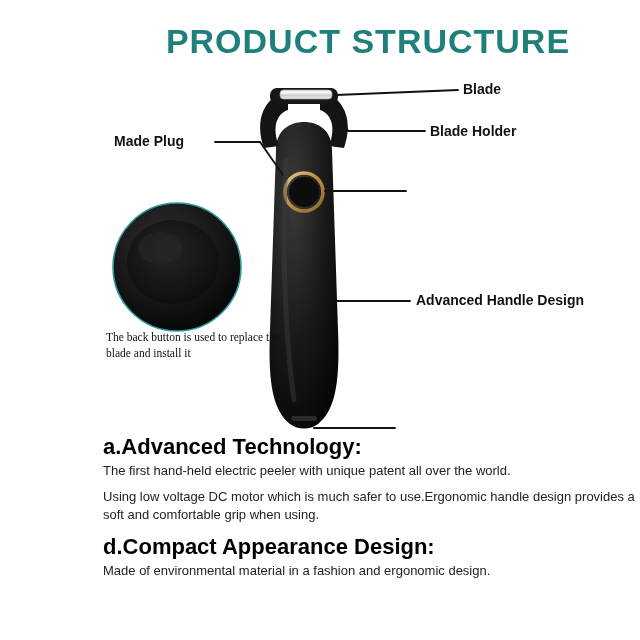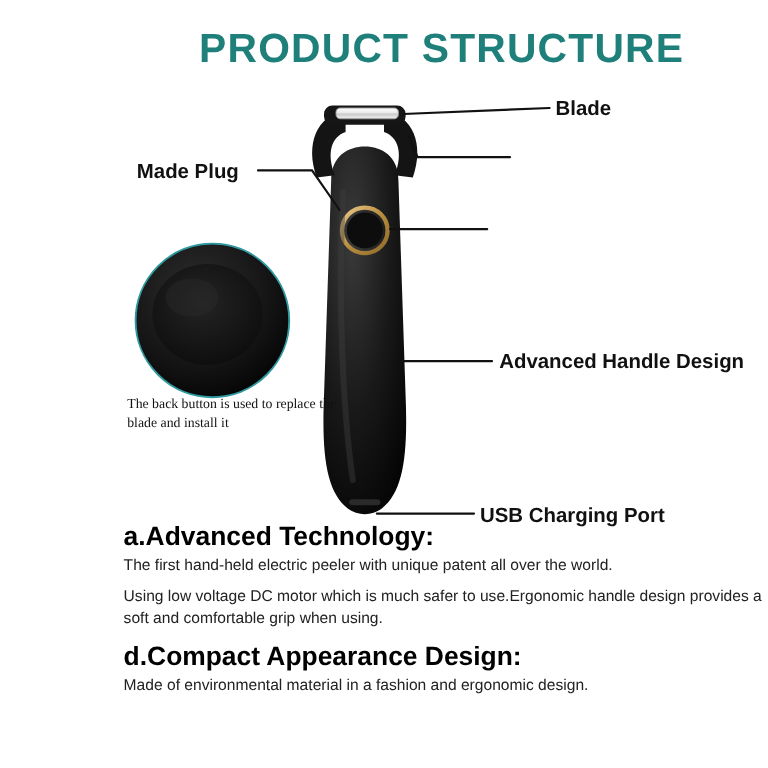--- a/index.html
+++ b/index.html
@@ -40,21 +40,21 @@
     position: absolute;
     top: 0;
     left: 0;
     width: 640px;
     height: 640px;
   }
 
   
   .label {
     position: absolute;
-    font-size: 17px;
+    font-size: 14px;
     font-weight: bold;
     color: #111111;
     white-space: nowrap;
     font-family: "Liberation Sans", sans-serif;
   }
   #label-blade        { left: 415px; top: 81px; }
   #label-blade-holder { left: 382px; top: 123px; }
   #label-onoff        { left: 364px; top: 182px; }
   #label-ergonomic    { left: 368px; top: 292px; }
   #label-usb          { left: 352px; top: 420px; }
@@ -174,22 +174,22 @@
       <path d="M288 95 L410 90"></path>
       <path d="M292 112 L300 131 L377 131"></path>
       <path d="M277 191 L358 191"></path>
       <path d="M281 301 L362 301"></path>
       <path d="M266 428 L330 428 L347 428"></path>
       <path d="M167 142 L212 142 L235 175"></path>
     </g>
   </svg>
 
   <div class="label" id="label-blade">Blade</div>
+  <div class="label" id="label-blade-holder">Blade Holder</div>
   <div class="label" id="label-ergonomic">Advanced Handle Design</div>
-  <div class="label" id="label-usb">USB Charging Port</div>
   <div class="label" id="label-blade-plug">Made Plug</div>
 
   <div id="back-caption">The back button is used to replace the blade and install it</div>
 
   <div id="features">
     <p class="feat-head">a.Advanced Technology:</p>
     <p class="feat-body">The first hand-held electric peeler with unique patent all over the world.</p>
 
     <p class="feat-body">Using low voltage DC motor which is much safer to use.Ergonomic handle design provides a soft and comfortable grip when using.</p>
 

